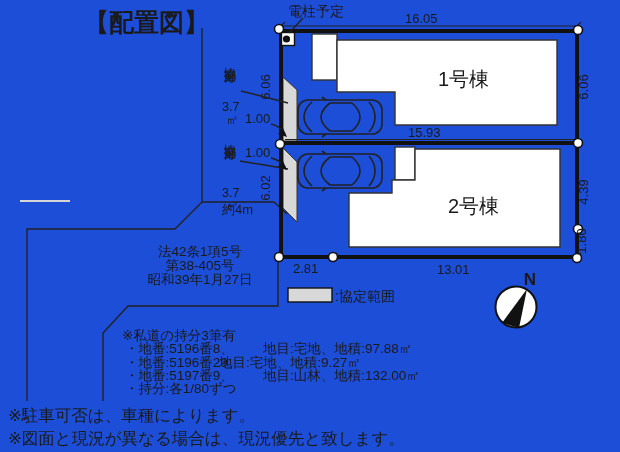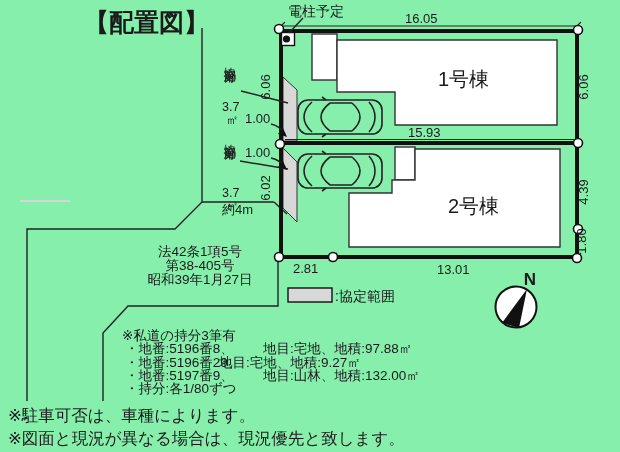--- a/index.html
+++ b/index.html
@@ -1,16 +1,16 @@
 <!DOCTYPE html>
 <html><head>
 <meta charset="utf-8">
 <style>
   html,body{margin:0;padding:0;background:#fff;}
-  .stage{position:relative;width:620px;height:452px;background:#86efac;overflow:hidden;
+  .stage{position:relative;width:620px;height:452px;background:#1d4ed8;overflow:hidden;
          font-family:"Liberation Sans","DejaVu Sans",sans-serif;}
   svg{position:absolute;left:0;top:0;}
   svg text{fill:#1a1a1a;font-family:"Liberation Sans","DejaVu Sans",sans-serif;}
   .vtext{writing-mode:vertical-rl;text-orientation:upright;letter-spacing:1px;}
   .thick{stroke:#111;stroke-width:4;fill:none;}
   .thin{stroke:#222;stroke-width:1.4;fill:none;}
   .hair{stroke:#222;stroke-width:1.1;fill:none;}
   .bldg{stroke:#333;stroke-width:1.4;fill:#ffffff;}
   .carline{stroke:#222;stroke-width:1.6;fill:none;}
   .dim{font-size:13px;}

